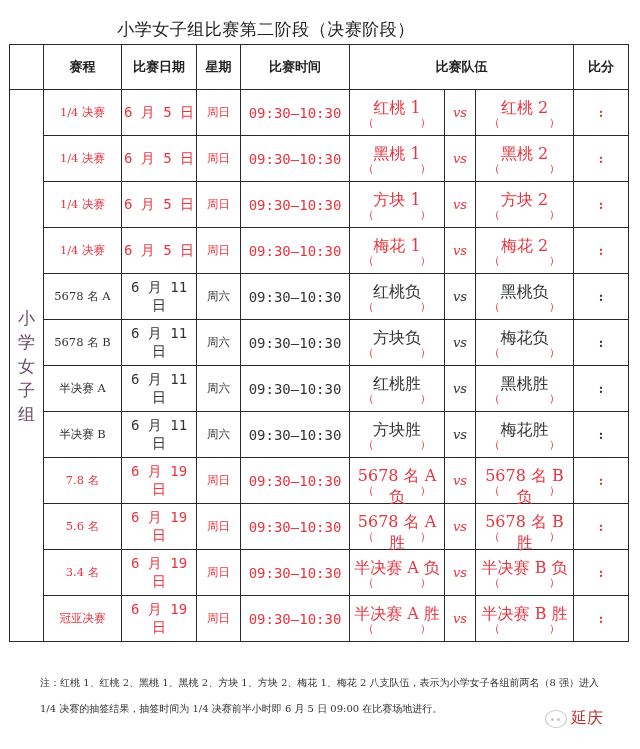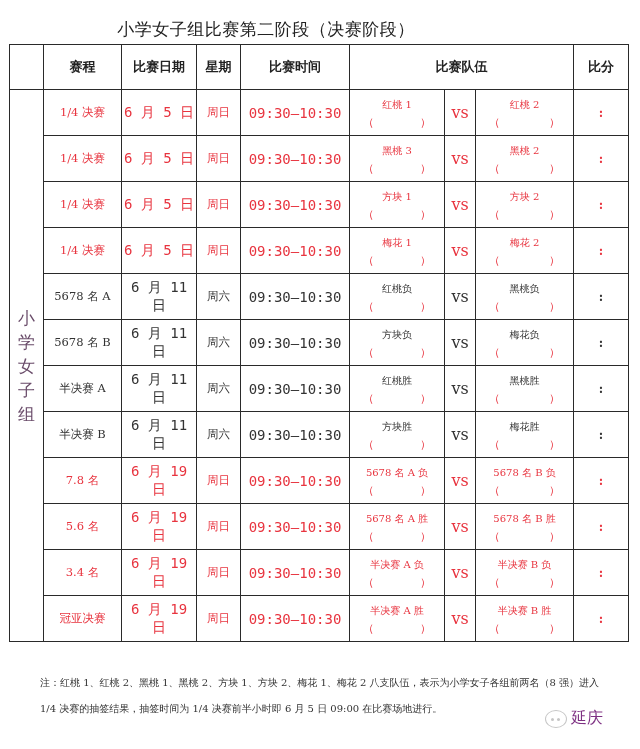--- a/index.html
+++ b/index.html
@@ -12,28 +12,28 @@
   td, th { border: 1.5px solid #2a2a2a; padding: 0; text-align: center; vertical-align: middle;
            font-size: 11.5px; font-weight: normal; }
   th { height: 44px; font-size: 13px; font-weight: bold; color: #222;
        font-family: "DejaVu Sans", "Liberation Sans", sans-serif; }
   td { height: 45px; }
   .group-cell { font-size: 17px; color: #6a4c6a; line-height: 24px; padding-top: 0; }
   .group-cell span { display: block; }
   .red { color: #e8343f; }
   .dark { color: #333; }
   .team { position: relative; height: 45px; }
-  .team .tname { position: absolute; top: 8px; left: 0; right: 0; text-align: center; font-size: 10px; }
+  .team .tname { position: absolute; top: 8px; left: 0; right: 0; text-align: center; font-size: 16px; }
   .team .lp { position: absolute; top: 25px; left: 13px; font-size: 11px; color: #e8343f; }
   .team .rp { position: absolute; top: 25px; right: 13px; font-size: 11px; color: #e8343f; }
-  .vs { font-size: 16px; }
+  .vs { font-size: 13px; font-style: italic; }
   .score { font-weight: bold; font-size: 12px; }
   .mono { font-family: "DejaVu Sans Mono", "Liberation Mono", monospace; font-size: 14px; }
   .note { position: absolute; top: 670px; left: 40px; width: 560px; font-size: 10px; line-height: 26px; color: #333; }
-  .watermark { position: absolute; top: 708px; left: 545px; color: #701a75; font-size: 16px;
+  .watermark { position: absolute; top: 708px; left: 545px; color: #b91c1c; font-size: 16px;
                font-family: "DejaVu Sans", sans-serif; display: flex; align-items: center; gap: 4px; opacity: 0.9; }
   .watermark .wicon { width: 20px; height: 16px; border: 1.5px solid #c0c0c0; border-radius: 50%; position: relative; }
   .watermark .wicon::after { content: ""; position: absolute; left: 5px; top: 7px; width: 3px; height: 3px; background: #c0c0c0; border-radius: 50%; box-shadow: 6px 0 0 #c0c0c0; }
 </style>
 </head>
 <body>
 
 <div class="title">小学女子组比赛第二阶段（决赛阶段）</div>
 
 <table>
@@ -90,21 +90,21 @@
     <td class="c-score score">:</td>
   </tr>
 
   <tr class="red">
     <td class="c-stage">1/4 决赛</td>
     <td class="c-date mono">6 月 5 日</td>
     <td class="c-weekday">周日</td>
     <td class="c-time mono">09:30—10:30</td>
     <td>
           <div class="team">
-            <span class="tname c-team1">黑桃 3</span>
+            <span class="tname c-team1">黑桃 1</span>
             <span class="lp">（</span>
             <span class="rp">）</span>
           </div>
         </td>
     <td class="c-vs vs">vs</td>
     <td>
           <div class="team">
             <span class="tname c-team2">黑桃 2</span>
             <span class="lp">（</span>
             <span class="rp">）</span>

